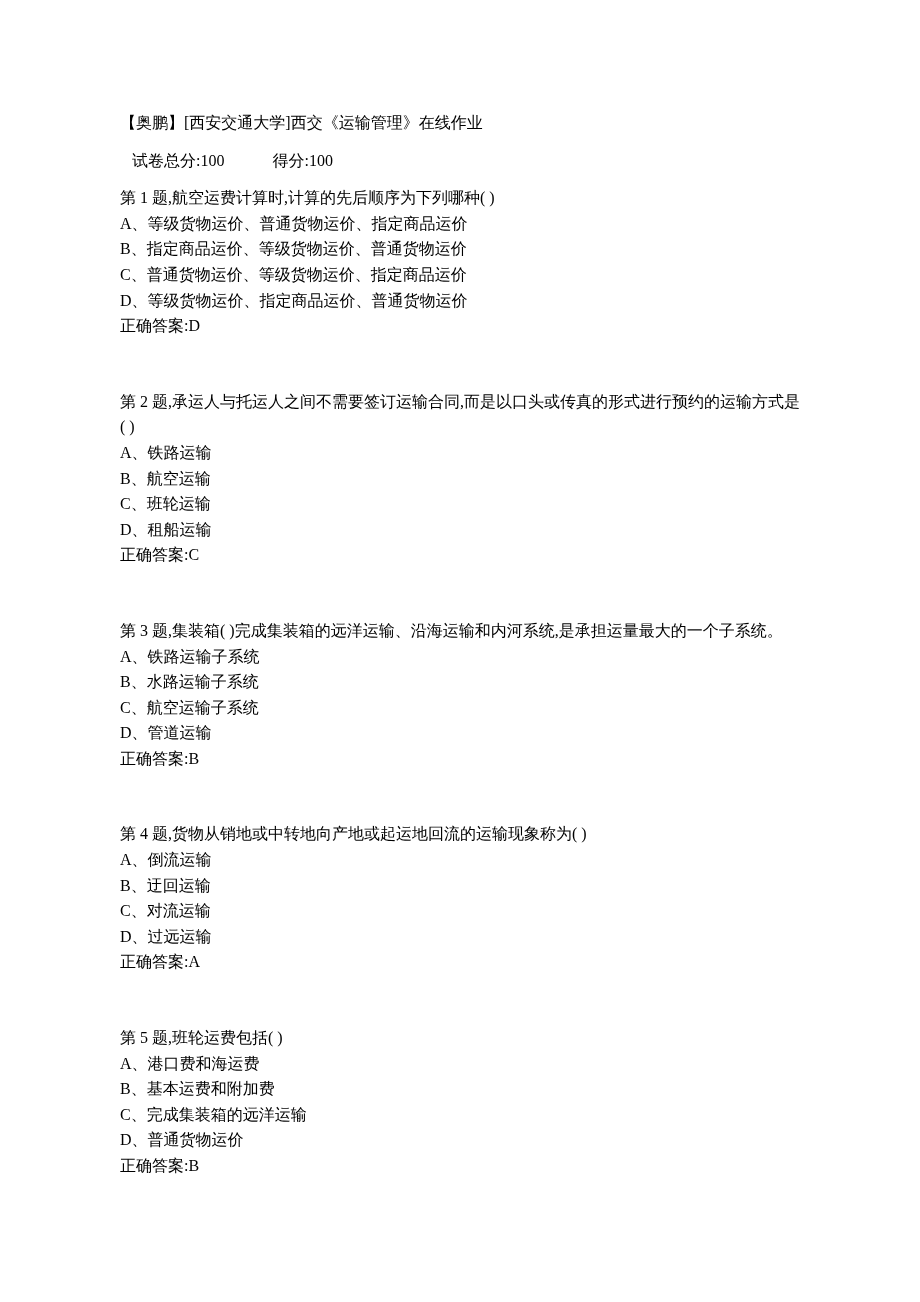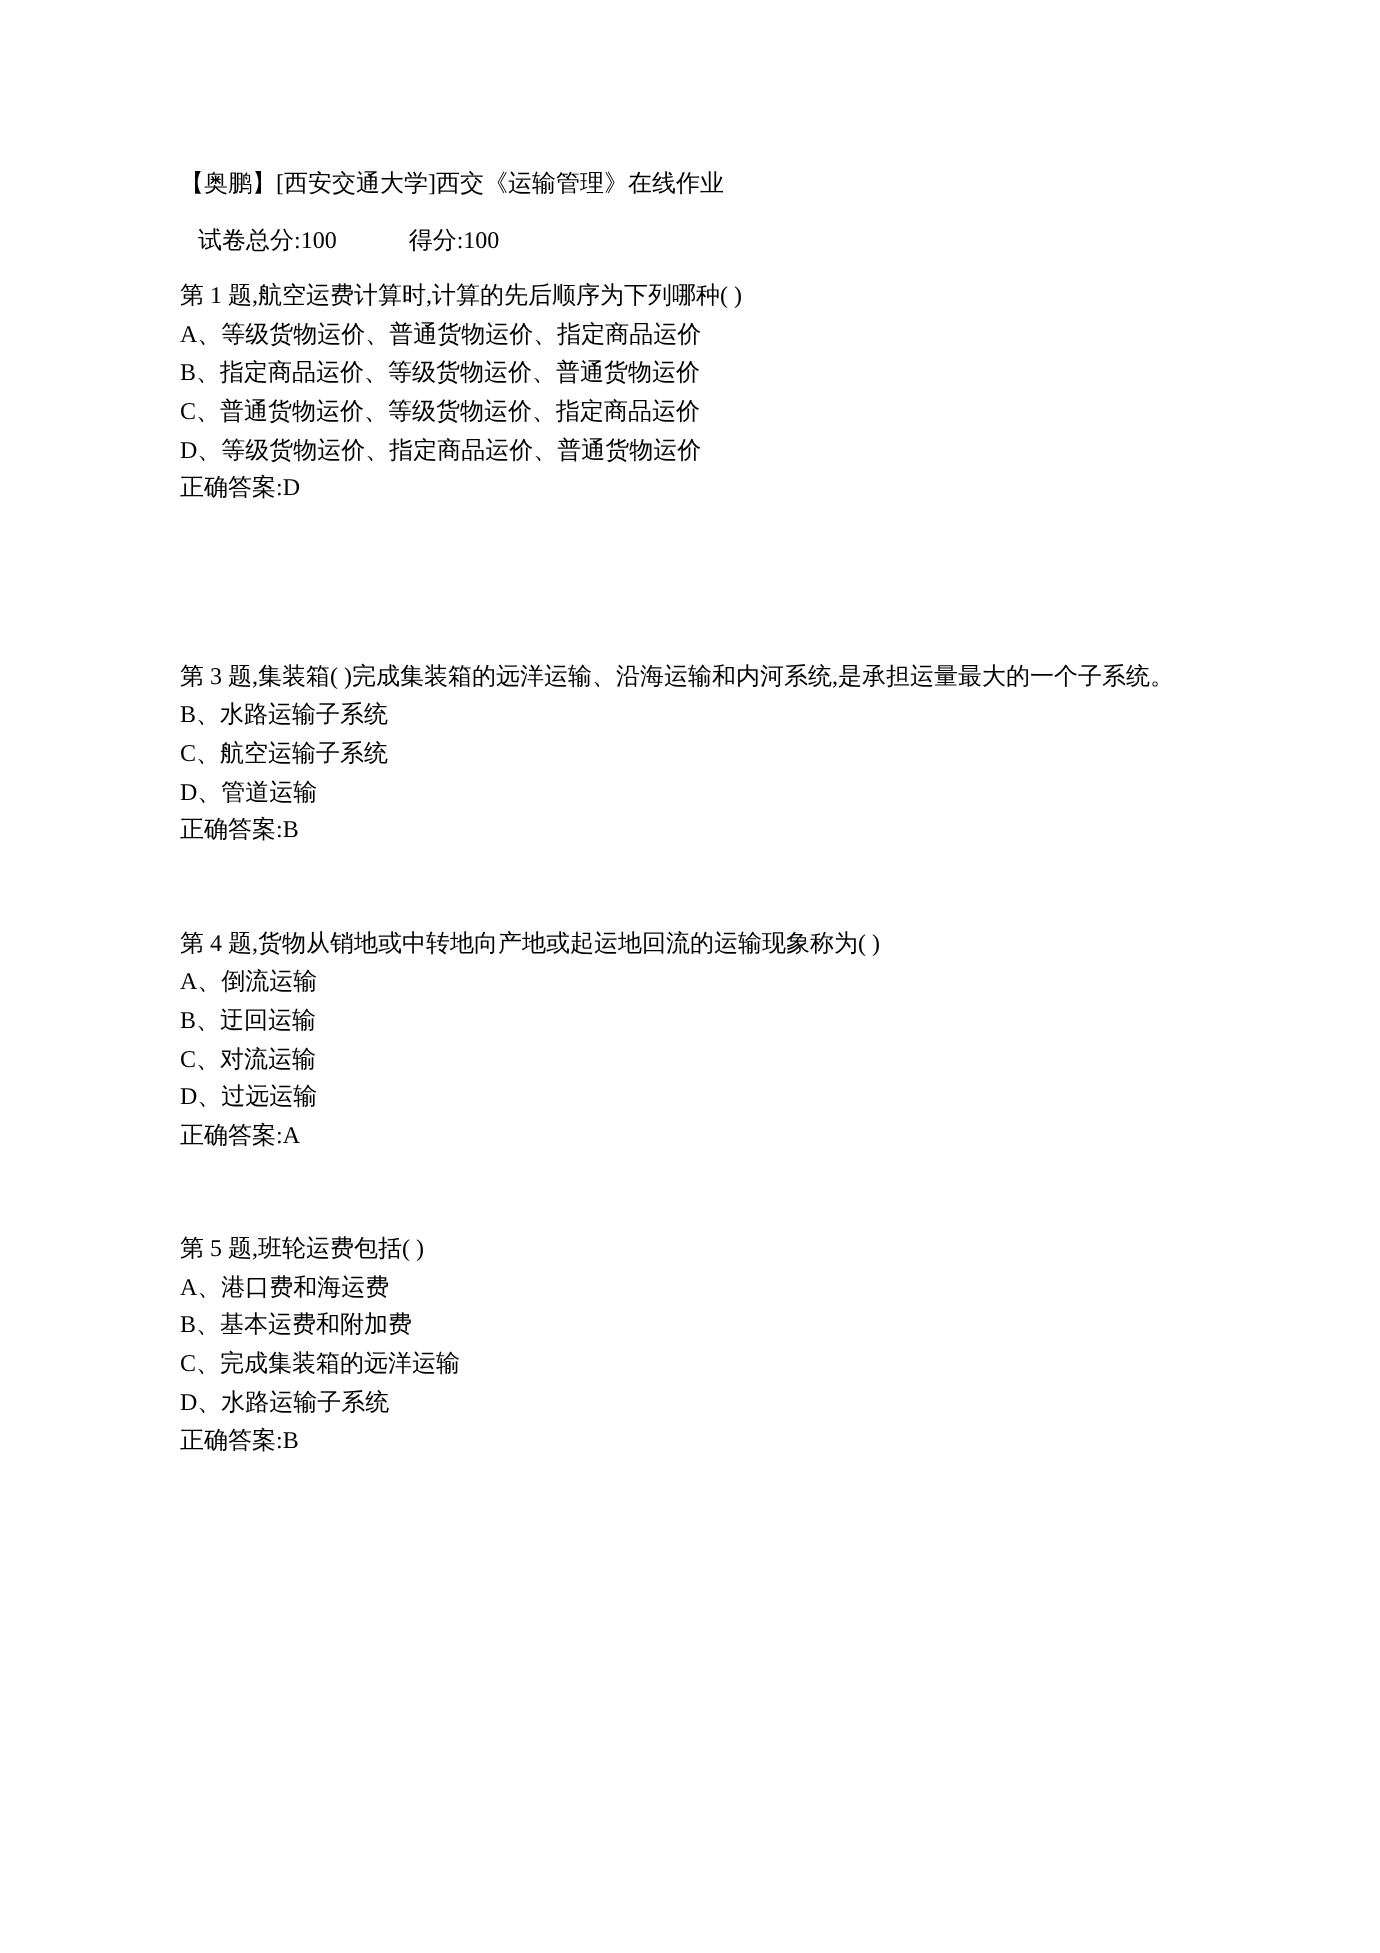--- a/index.html
+++ b/index.html
@@ -49,25 +49,34 @@
     <p>第 1 题,航空运费计算时,计算的先后顺序为下列哪种( )</p>
     <p>A、等级货物运价、普通货物运价、指定商品运价</p>
     <p>B、指定商品运价、等级货物运价、普通货物运价</p>
     <p>C、普通货物运价、等级货物运价、指定商品运价</p>
     <p>D、等级货物运价、指定商品运价、普通货物运价</p>
     <p>正确答案:D</p>
   </div>
 
   <div class="question-gap"></div>
 
+  <div class="question-block">
+    <p>第 2 题,承运人与托运人之间不需要签订运输合同,而是以口头或传真的形式进行预约的运输方式是( )</p>
+    <p>A、铁路运输</p>
+    <p>B、航空运输</p>
+    <p>C、班轮运输</p>
+    <p>D、租船运输</p>
+    <p>正确答案:C</p>
+  </div>
 
   <div class="question-gap"></div>
 
   <div class="question-block">
     <p>第 3 题,集装箱( )完成集装箱的远洋运输、沿海运输和内河系统,是承担运量最大的一个子系统。</p>
+    <p>A、铁路运输子系统</p>
     <p>B、水路运输子系统</p>
     <p>C、航空运输子系统</p>
     <p>D、管道运输</p>
     <p>正确答案:B</p>
   </div>
 
   <div class="question-gap"></div>
 
   <div class="question-block">
     <p>第 4 题,货物从销地或中转地向产地或起运地回流的运输现象称为( )</p>
@@ -78,17 +87,17 @@
     <p>正确答案:A</p>
   </div>
 
   <div class="question-gap"></div>
 
   <div class="question-block">
     <p>第 5 题,班轮运费包括( )</p>
     <p>A、港口费和海运费</p>
     <p>B、基本运费和附加费</p>
     <p>C、完成集装箱的远洋运输</p>
-    <p>D、水路运输子系统</p>
+    <p>D、普通货物运价</p>
     <p>正确答案:B</p>
   </div>
 
 </div>
 
 </body></html>

